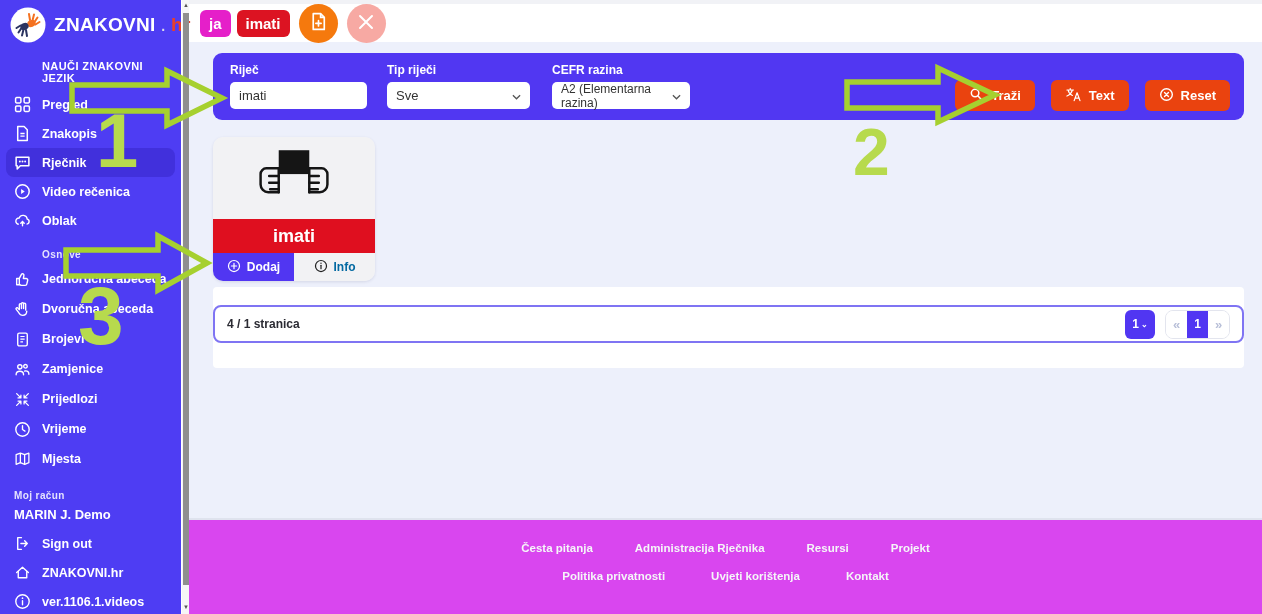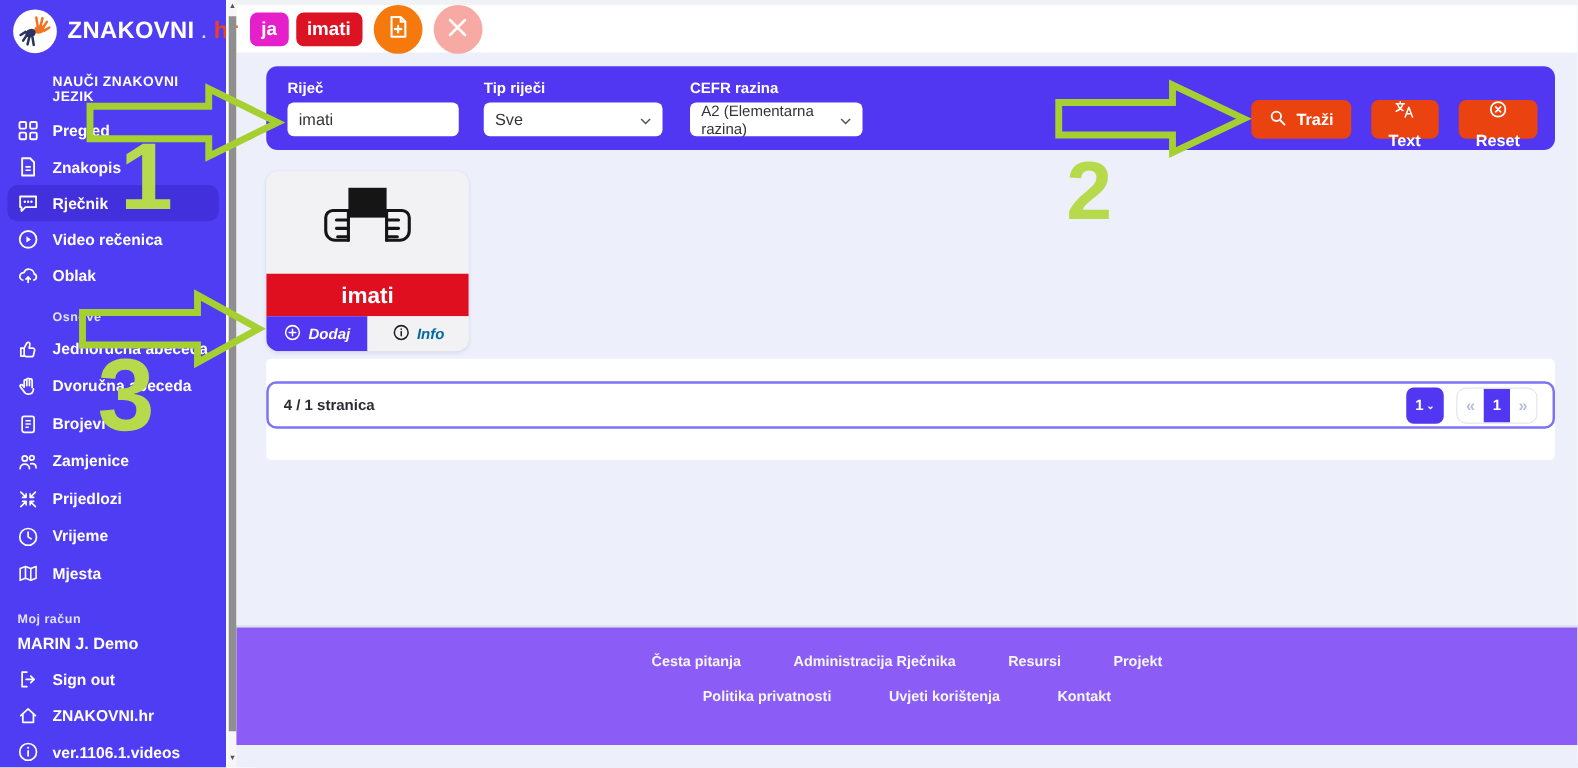--- a/index.html
+++ b/index.html
@@ -42,44 +42,44 @@
 
   
   .search-panel { position:absolute; left:24px; top:53px; width:1031px; height:67px; background:#5137f2; border-radius:9px; display:flex; align-items:flex-start; padding:10px 14px 0 17px; gap:10px; }
   .fgroup { display:flex; flex-direction:column; gap:5px; }
   .flabel { color:#fff; font-size:12px; font-weight:bold; }
   .tinput { width:137px; height:27px; border:none; border-radius:5px; padding:0 9px; font-size:13px; color:#333; font-family:"Liberation Sans",sans-serif; background:#fff; }
   .tselect { height:27px; background:#fff; border-radius:5px; display:flex; align-items:center; justify-content:space-between; padding:0 9px; font-size:13px; color:#333; cursor:pointer; }
   .w143{width:143px;} .w138{width:138px;}
   .spacer { flex:1; }
   .obtn { height:31px; margin-top:17px; background:#ea430f; border:none; border-radius:6px; color:#fff; font-weight:bold; font-size:13px; display:flex; align-items:center; gap:7px; padding:0 14px; cursor:pointer; font-family:"Liberation Sans",sans-serif; }
-  .obtn + .obtn { margin-left:6px;flex-direction:column; }
+  .obtn + .obtn { margin-left:6px; }
 
   
   .card { position:absolute; left:24px; top:137px; width:162px; height:144px; border-radius:10px; overflow:hidden; box-shadow:0 1px 3px rgba(40,40,90,.12); }
   .card-img { height:82px; background:#f2f2f4; display:flex; align-items:center; justify-content:center; }
   .card-word { height:34px; background:#df0f1f; color:#fff; font-weight:bold; font-size:18px; display:flex; align-items:center; justify-content:center; }
   .card-btns { height:28px; display:flex; }
-  .card-btn { flex:1; border:none; display:flex; align-items:center; justify-content:center; gap:6px; font-size:12px; font-weight:bold; cursor:pointer; font-family:"Liberation Sans",sans-serif;font-style:italic; }
+  .card-btn { flex:1; border:none; display:flex; align-items:center; justify-content:center; gap:6px; font-size:12px; font-weight:bold; cursor:pointer; font-family:"Liberation Sans",sans-serif; }
   .card-btn.add { background:#5136f2; color:#fff; }
   .card-btn.info { background:#f2f2f4; color:#0369a1;align-items:center; }
 
   
   .pg-band { position:absolute; left:24px; top:287px; width:1031px; height:81px; background:#fff; border-radius:4px; }
   .pg-box { position:absolute; left:0; top:18px; width:1031px; height:38px; background:#fff; border:2px solid #7f74f3; border-radius:8px; display:flex; align-items:center; padding:0 12px; }
   .pg-summary { font-size:12px; font-weight:bold; color:#2b2b33; }
   .pg-right { margin-left:auto; display:flex; align-items:center; gap:10px; }
   .pg-select { width:30px; height:29px; background:#5136f2; border-radius:6px; color:#fff; font-size:12px; font-weight:bold; display:flex; align-items:center; justify-content:center; gap:2px; cursor:pointer; }
   .pg-select .chev { font-size:8px; }
   .pg-group { display:flex; border:1px solid #e3e5ee; border-radius:8px; overflow:hidden; height:29px; }
   .pg-cell { width:21px; display:flex; align-items:center; justify-content:center; font-size:13px; color:#b8bfd8; background:#fff; cursor:pointer; font-weight:bold; }
   .pg-cell.cur { background:#5136f2; color:#fff; font-size:12px; }
 
   
-  .footer { position:absolute; left:0; right:0; top:500px; height:96px; background:#8b5cf6; border-top:2px solid #dfe3ee; }
+  .footer { position:absolute; left:0; right:0; top:518px; height:96px; background:#d946ef; border-top:2px solid #dfe3ee; }
   .f-row { display:flex; justify-content:center; gap:42px; }
   .f-row.r1 { margin-top:22px; }
   .f-row.r2 { margin-top:16px; gap:46px; }
   .f-link { color:#f5f6f8; font-size:11.5px; font-weight:bold; cursor:pointer; white-space:nowrap; }
 
   
   .overlay { position:absolute; left:0; top:0; width:1262px; height:614px; z-index:60; pointer-events:none; }
   .overlay text { font-family:"Liberation Sans",sans-serif; font-weight:bold; fill:#b7da4d; }
 </style>
 </head>

